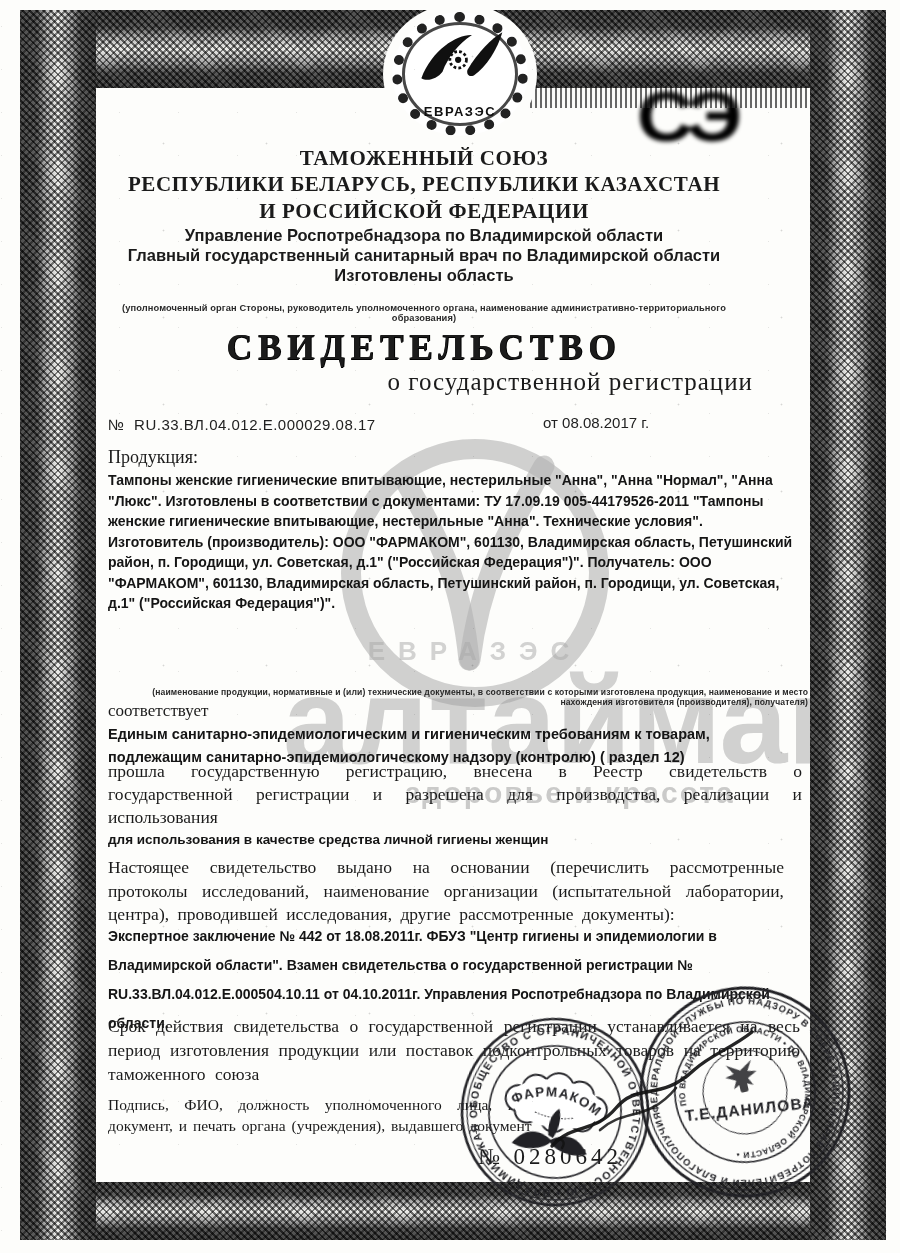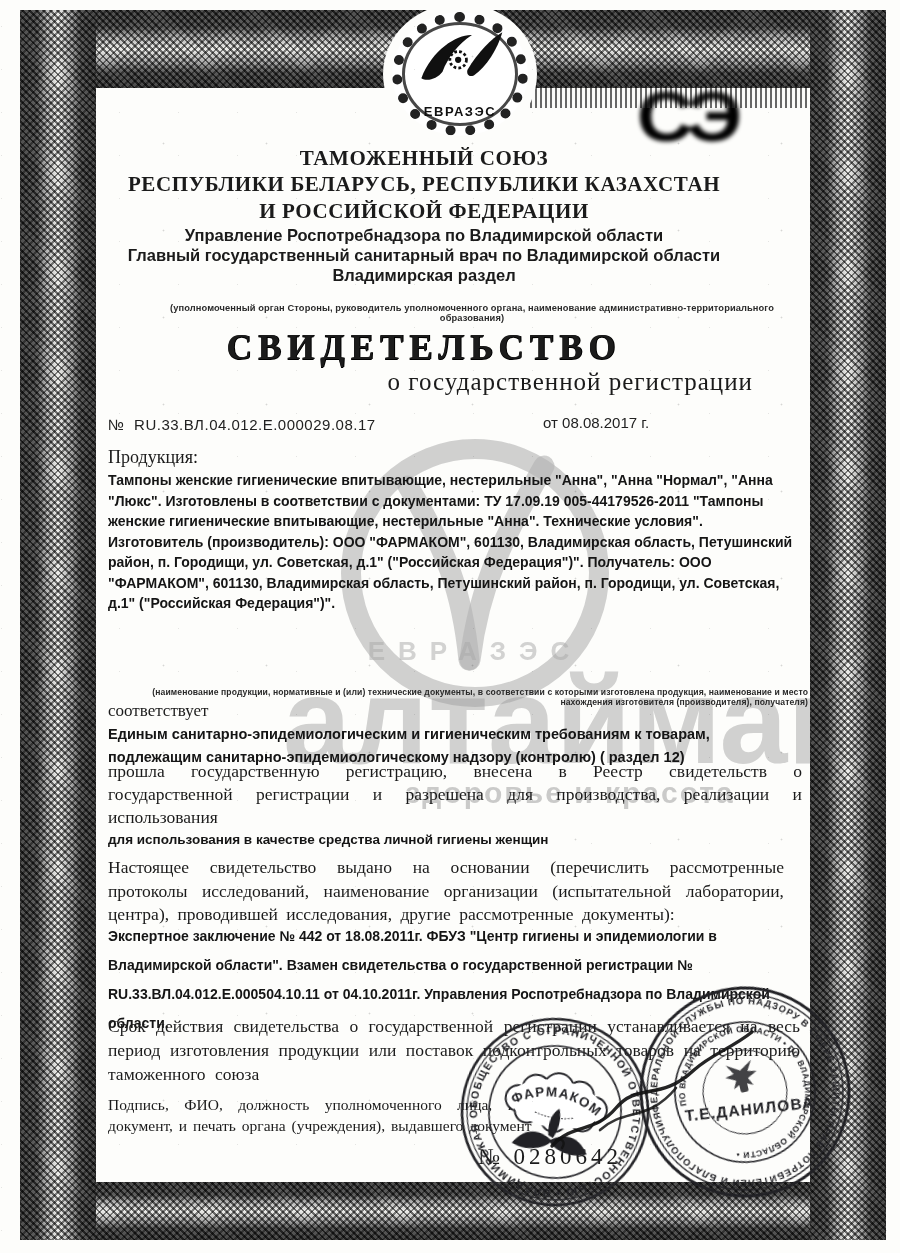--- a/index.html
+++ b/index.html
@@ -110,22 +110,22 @@
   <div class="wm wm-brand">алтаймаг</div>
   <div class="wm wm-tagline">здоровье и красота</div>
 
   <div class="se-mark">СЭ</div>
 
   <div class="abs cb h-serif" style="top:146px;">ТАМОЖЕННЫЙ СОЮЗ</div>
   <div class="abs cb h-serif" style="top:172px;">РЕСПУБЛИКИ БЕЛАРУСЬ, РЕСПУБЛИКИ КАЗАХСТАН</div>
   <div class="abs cb h-serif" style="top:199px;">И РОССИЙСКОЙ ФЕДЕРАЦИИ</div>
   <div class="abs cb h-sans" style="top:226px;">Управление Роспотребнадзора по Владимирской области</div>
   <div class="abs cb h-sans" style="top:246px;">Главный государственный санитарный врач по Владимирской области</div>
-  <div class="abs cb h-sans" style="top:266px;">Владимирская раздел</div>
-  <div class="abs cb tiny-note" style="top:303px;margin-left:48px;">(уполномоченный орган Стороны, руководитель уполномоченного органа, наименование административно-территориального образования)</div>
+  <div class="abs cb h-sans" style="top:266px;">Изготовлены область</div>
+  <div class="abs cb tiny-note" style="top:303px;">(уполномоченный орган Стороны, руководитель уполномоченного органа, наименование административно-территориального образования)</div>
 
   <div class="abs cb doc-title" style="top:328px;">СВИДЕТЕЛЬСТВО</div>
   <div class="abs cb doc-subtitle" style="top:368px;">о государственной регистрации</div>
 
   <div class="abs reg-number">
     <span>№</span><span class="num">RU.33.ВЛ.04.012.Е.000029.08.17</span>
   </div>
   <div class="abs reg-date">от 08.08.2017 г.</div>
 
   <div class="abs product-label">Продукция:</div>

